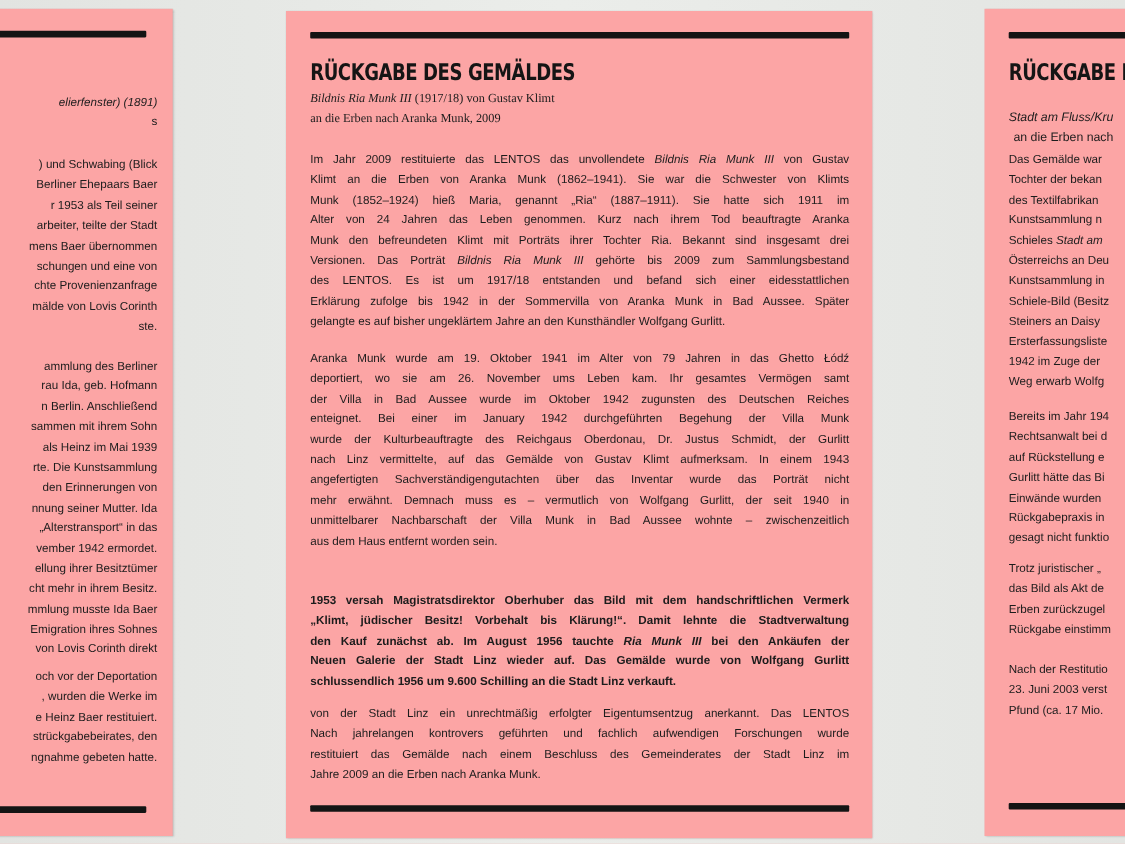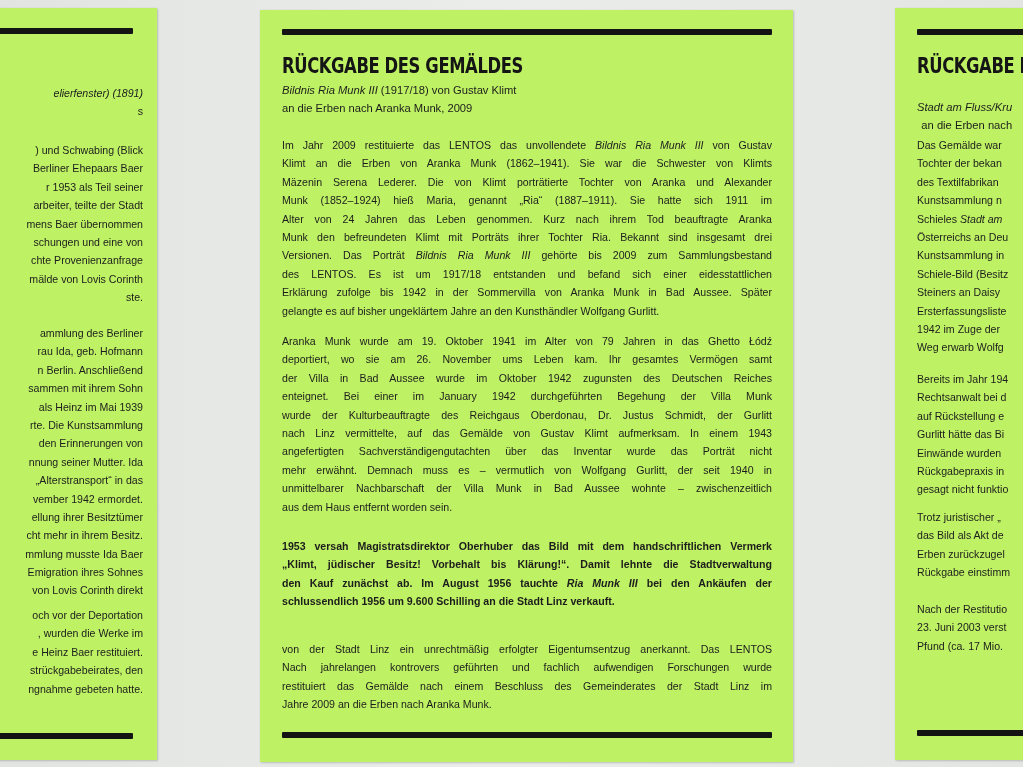--- a/index.html
+++ b/index.html
@@ -7,21 +7,21 @@
   body {
     background: #e7e9e6;
     position: relative;
     font-family: "Liberation Sans", "DejaVu Sans", sans-serif;
     color: #1c1c1c;
   }
   .wall { position: absolute; inset: 0; background: linear-gradient(90deg, #e2e4e1 0%, #ebedea 50%, #e3e5e2 100%); }
 
   .panel {
     position: absolute;
-    background: #bef264;
+    background: #fca5a5;
     box-shadow: 1px 1px 2px rgba(0,0,0,0.18), 0 0 1px rgba(0,0,0,0.1);
     overflow: hidden;
   }
   .panel-left  { left: -10px; top: 8px; width: 167px; height: 752px; }
   .panel-center{ left: 260px; top: 10px; width: 533px; height: 752px; }
   .panel-right { left: 895px; top: 8px; width: 160px; height: 752px; }
 
   .rule { position: absolute; height: 6px; background: #141414; border-radius: 1px; }
 
   .headline {
@@ -104,52 +104,52 @@
       <span class="line">e Heinz Baer restituiert.</span>
       <span class="line">strückgabebeirates, den</span>
       <span class="line">ngnahme gebeten hatte.</span>
     </div>
   <div class="rule" style="left:0; top:725px; width:143px;"></div>
 </div>
 
 <div class="panel panel-center">
   <div class="rule" style="left:22px; top:19px; width:490px;"></div>
   <div class="headline" style="left:22px; top:44px;">RÜCKGABE DES GEMÄLDES</div>
-  <div class="subtitle" style="left:22px; top:71px;">
+  <div class="subtitle" style="left:22px; top:71px;font-family:Liberation Serif, serif;">
     <div><i>Bildnis Ria Munk III</i><span> (1917/18) von Gustav Klimt</span></div>
     <div>an die Erben nach Aranka Munk, 2009</div>
   </div>
   <div class="para" style="left:22px; top:126px; width:490px;" id="cp0">
       <span class="line j">Im Jahr 2009 restituierte das LENTOS das unvollendete <i>Bildnis Ria Munk III</i> von Gustav</span>
       <span class="line j">Klimt an die Erben von Aranka Munk (1862–1941). Sie war die Schwester von Klimts</span>
-      <span class="line j">Mäzenin Serena Lederer. Die von Klimt porträtierte Tochter von Aranka und Alexander</span>
       <span class="line j">Munk (1852–1924) hieß Maria, genannt „Ria“ (1887–1911). Sie hatte sich 1911 im</span>
       <span class="line j">Alter von 24 Jahren das Leben genommen. Kurz nach ihrem Tod beauftragte Aranka</span>
       <span class="line j">Munk den befreundeten Klimt mit Porträts ihrer Tochter Ria. Bekannt sind insgesamt drei</span>
       <span class="line j">Versionen. Das Porträt <i>Bildnis Ria Munk III</i> gehörte bis 2009 zum Sammlungsbestand</span>
       <span class="line j">des LENTOS. Es ist um 1917/18 entstanden und befand sich einer eidesstattlichen</span>
       <span class="line j">Erklärung zufolge bis 1942 in der Sommervilla von Aranka Munk in Bad Aussee. Später</span>
       <span class="line">gelangte es auf bisher ungeklärtem Jahre an den Kunsthändler Wolfgang Gurlitt.</span>
     </div>
-  <div class="para" style="left:22px; top:322px; width:490px;" id="cp1">
+  <div class="para" style="left:22px; top:307px; width:490px;" id="cp1">
       <span class="line j">Aranka Munk wurde am 19. Oktober 1941 im Alter von 79 Jahren in das Ghetto Łódź</span>
       <span class="line j">deportiert, wo sie am 26. November ums Leben kam. Ihr gesamtes Vermögen samt</span>
       <span class="line j">der Villa in Bad Aussee wurde im Oktober 1942 zugunsten des Deutschen Reiches</span>
       <span class="line j">enteignet. Bei einer im January 1942 durchgeführten Begehung der Villa Munk</span>
       <span class="line j">wurde der Kulturbeauftragte des Reichgaus Oberdonau, Dr. Justus Schmidt, der Gurlitt</span>
       <span class="line j">nach Linz vermittelte, auf das Gemälde von Gustav Klimt aufmerksam. In einem 1943</span>
       <span class="line j">angefertigten Sachverständigengutachten über das Inventar wurde das Porträt nicht</span>
       <span class="line j">mehr erwähnt. Demnach muss es – vermutlich von Wolfgang Gurlitt, der seit 1940 in</span>
       <span class="line j">unmittelbarer Nachbarschaft der Villa Munk in Bad Aussee wohnte – zwischenzeitlich</span>
       <span class="line">aus dem Haus entfernt worden sein.</span>
     </div>
   <div class="para" style="left:22px; top:527px; width:490px;font-weight:bold;" id="cp2">
       <span class="line j">1953 versah Magistratsdirektor Oberhuber das Bild mit dem handschriftlichen Vermerk</span>
       <span class="line j">„Klimt, jüdischer Besitz! Vorbehalt bis Klärung!“. Damit lehnte die Stadtverwaltung</span>
       <span class="line j">den Kauf zunächst ab. Im August 1956 tauchte <i>Ria Munk III</i> bei den Ankäufen der</span>
+      <span class="line j">Neuen Galerie der Stadt Linz wieder auf. Das Gemälde wurde von Wolfgang Gurlitt</span>
       <span class="line">schlussendlich 1956 um 9.600 Schilling an die Stadt Linz verkauft.</span>
     </div>
   <div class="para" style="left:22px; top:630px; width:490px;" id="cp3">
       <span class="line j">von der Stadt Linz ein unrechtmäßig erfolgter Eigentumsentzug anerkannt. Das LENTOS</span>
       <span class="line j">Nach jahrelangen kontrovers geführten und fachlich aufwendigen Forschungen wurde</span>
       <span class="line j">restituiert das Gemälde nach einem Beschluss des Gemeinderates der Stadt Linz im</span>
       <span class="line">Jahre 2009 an die Erben nach Aranka Munk.</span>
     </div>
   <div class="rule" style="left:22px; top:722px; width:490px;"></div>
 </div>

